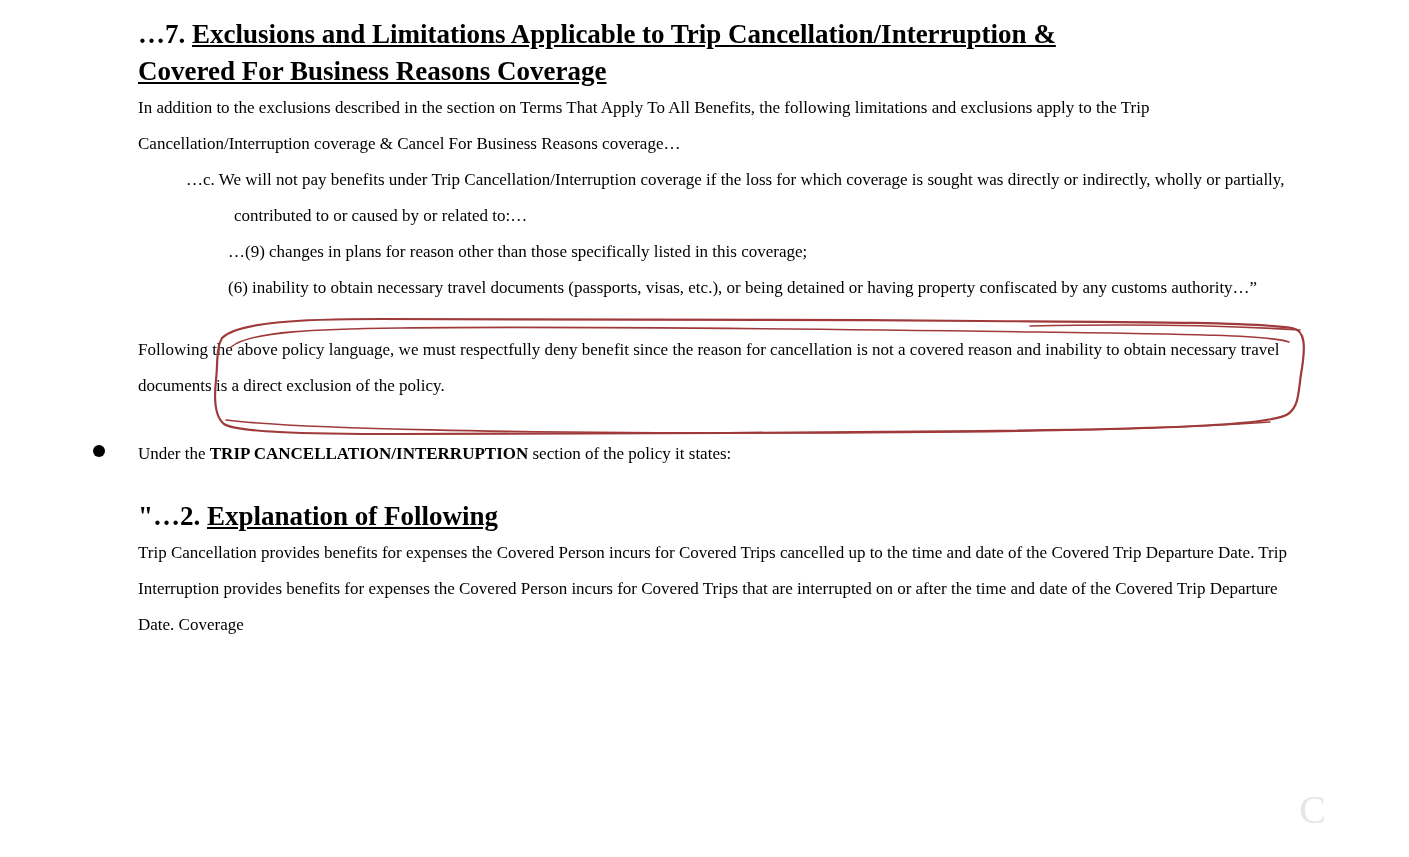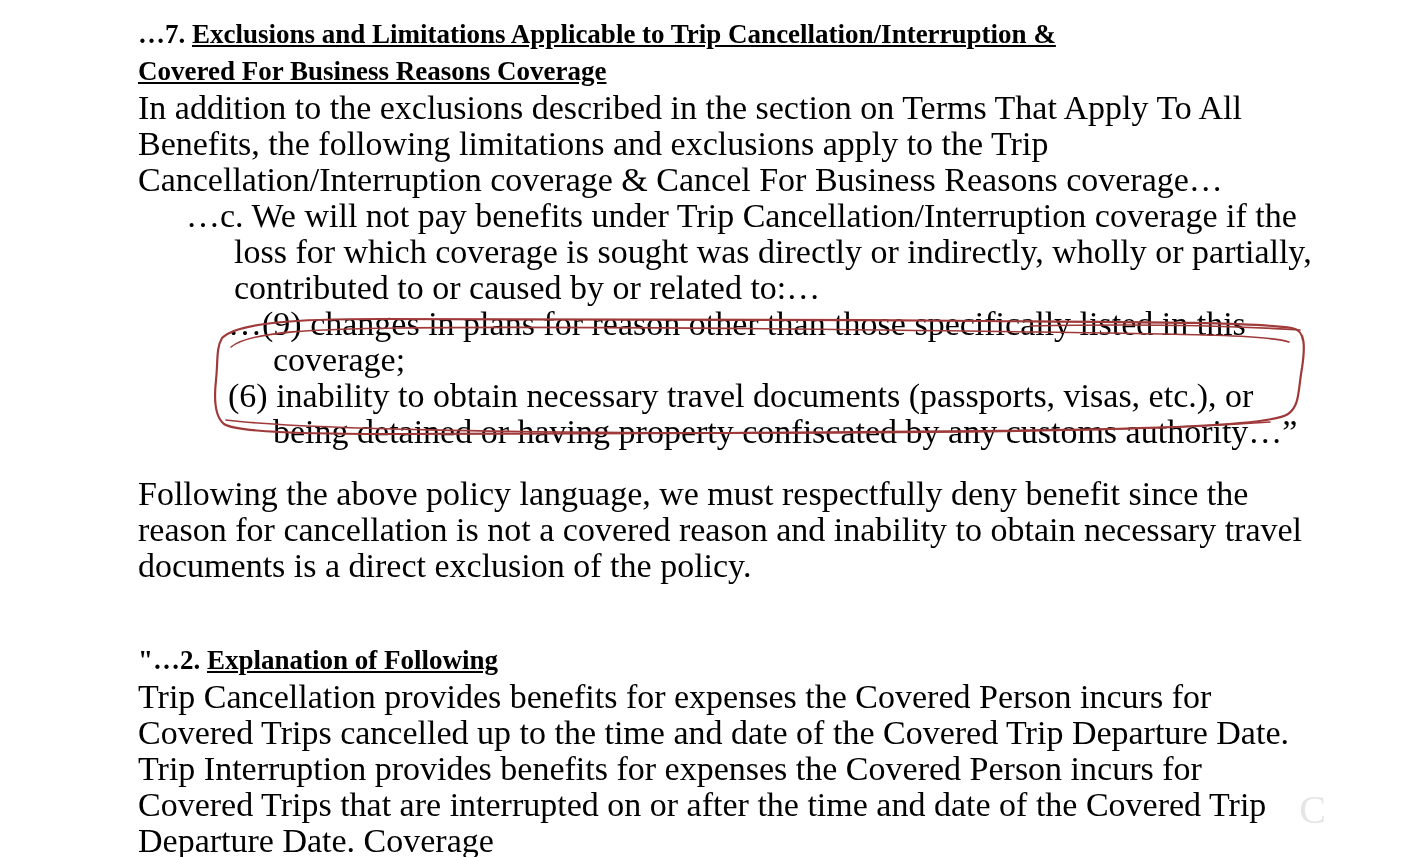--- a/index.html
+++ b/index.html
@@ -21,21 +21,21 @@
     width: 1409px;
     height: 857px;
   }
   .doc {
     position: absolute;
     left: 138px;
     top: 8px;
     width: 1180px;
   }
   .para {
-    font-size: 34px;
+    font-size: 17px;
     line-height: 36px;
     text-align: left;
   }
   .heading {
     font-weight: bold;
     font-size: 27px;
     line-height: 37px;
   }
   .heading .u {
     text-decoration: underline;
@@ -110,20 +110,24 @@
     <div class="para indent2 hang2">…(9) changes in plans for reason other than those specifically listed in this coverage;</div>
 
     <div class="para indent2 hang2">(6) inability to obtain necessary travel documents (passports, visas, etc.), or being detained or having property confiscated by any customs authority…”</div>
 
     <div class="gap-md"></div>
 
     <div class="para">Following the above policy language, we must respectfully deny benefit since the reason for cancellation is not a covered reason and inability to obtain necessary travel documents is a direct exclusion of the policy.</div>
 
     <div class="gap-lg"></div>
 
+    <div class="para bullet-row indent1">
+      <span class="bullet-dot"></span>
+      <span>Under the </span><b class="tight">TRIP CANCELLATION/INTERRUPTION</b><span> section of the policy it states:</span>
+    </div>
 
     <div class="gap-md"></div>
 
     <div class="heading">
       <span>"…2. </span><span class="u">Explanation of Following</span>
     </div>
 
     <div class="para">Trip Cancellation provides benefits for expenses the Covered Person incurs for Covered Trips cancelled up to the time and date of the Covered Trip Departure Date. Trip Interruption provides benefits for expenses the Covered Person incurs for Covered Trips that are interrupted on or after the time and date of the Covered Trip Departure Date. Coverage</div>
 
   </div>

